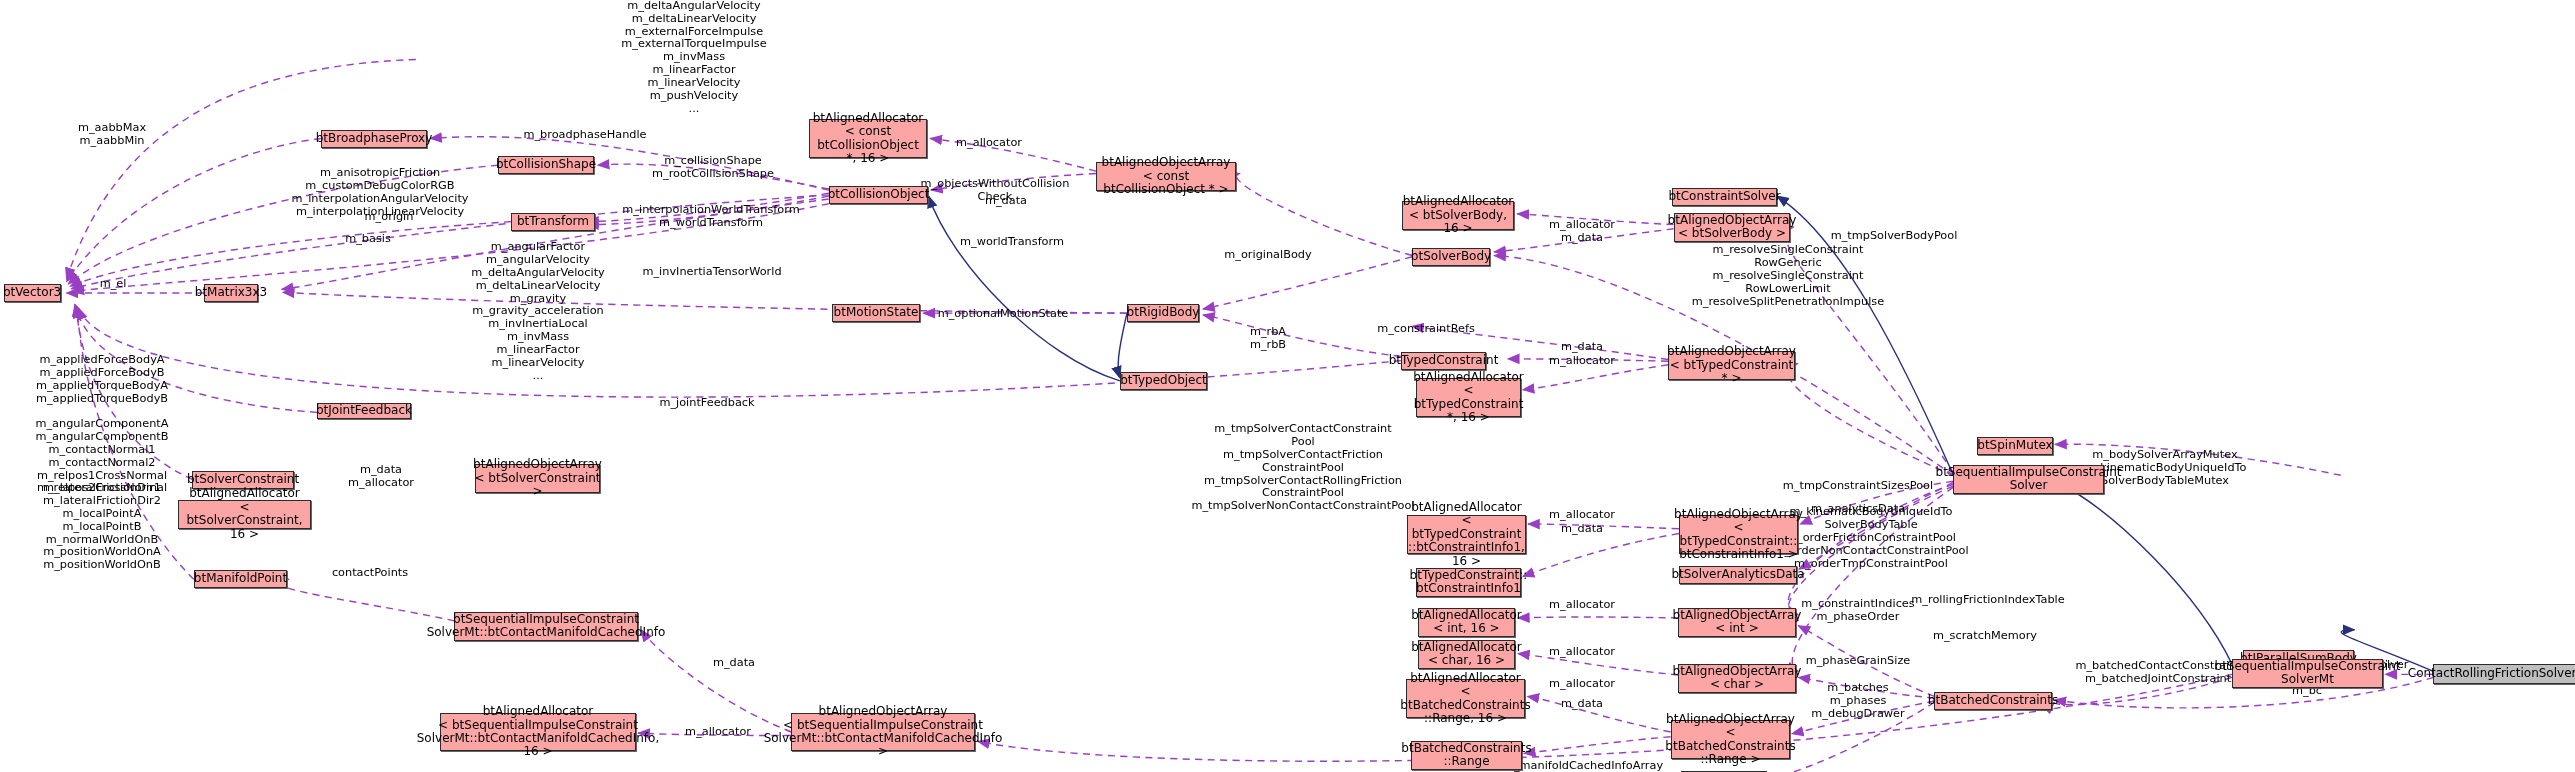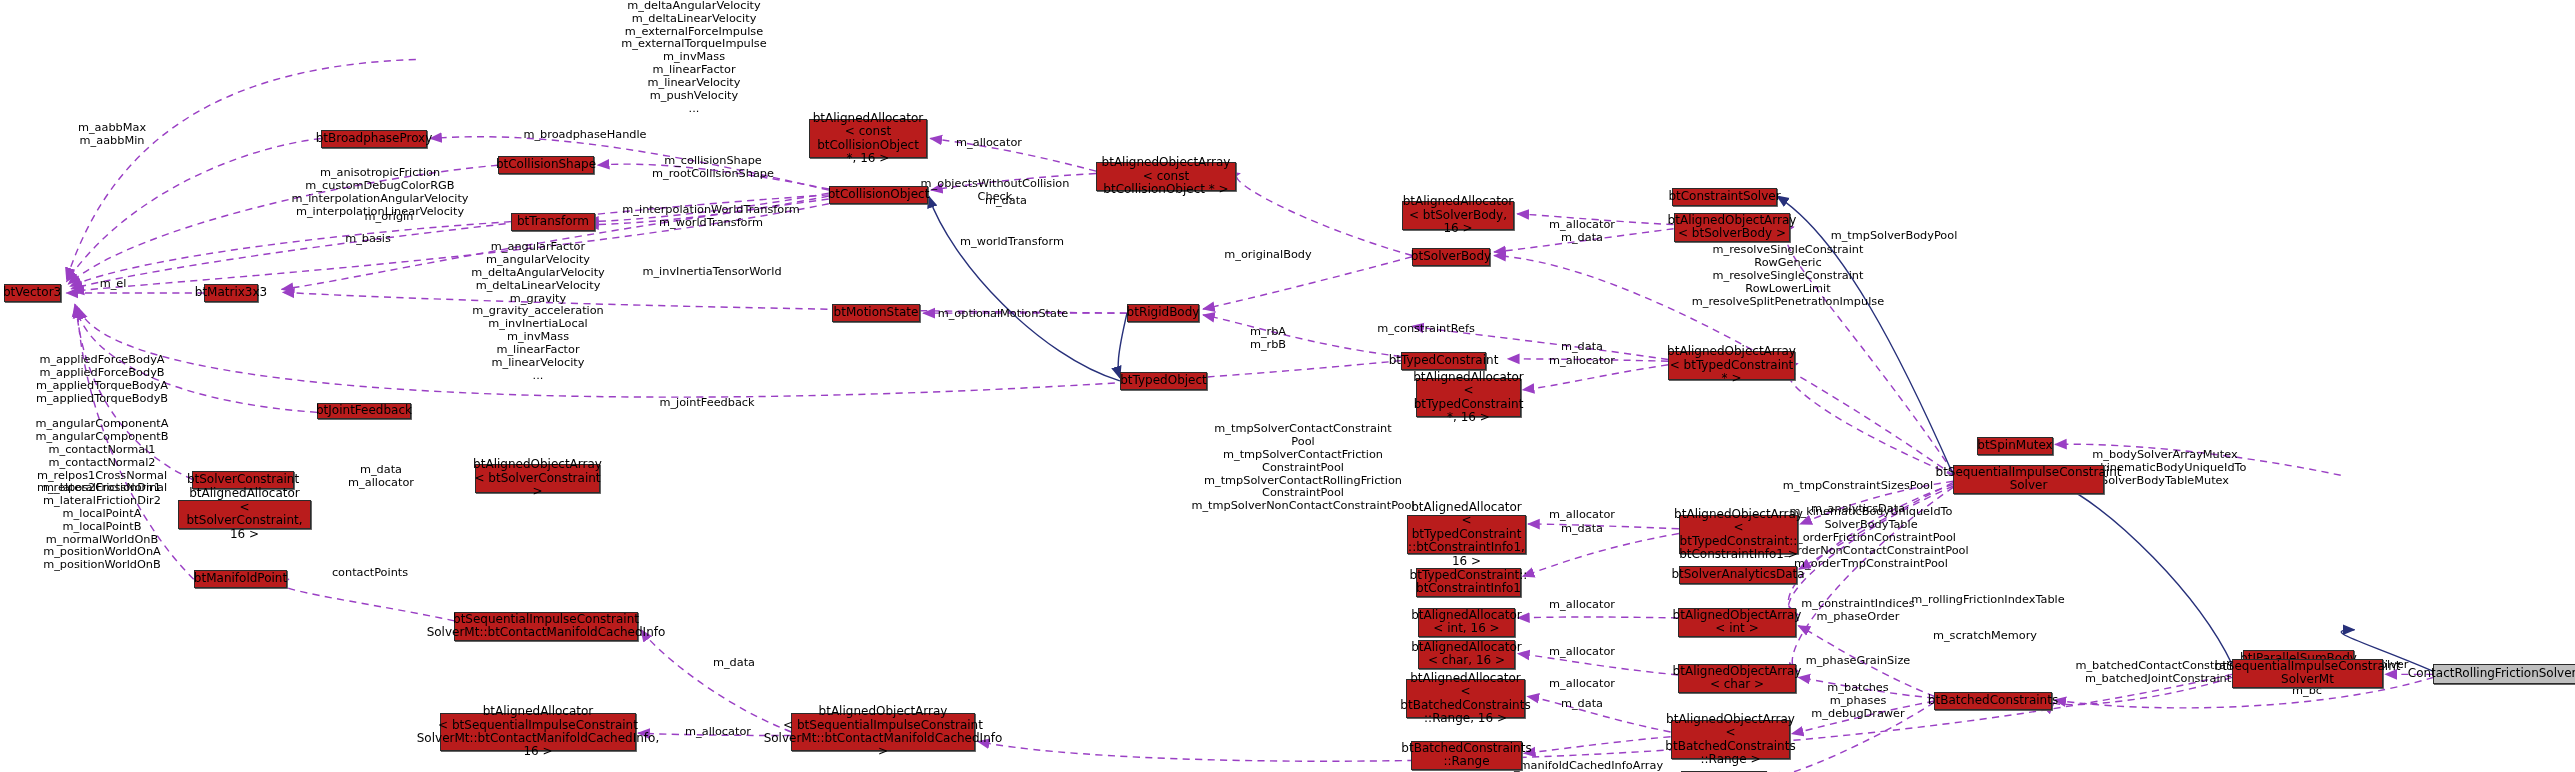--- a/index.html
+++ b/index.html
@@ -20,21 +20,21 @@
     position: absolute;
     left: 0; top: 0;
     width: 2576px;
     height: 773px;
     pointer-events: none;
   }
   .node {
     position: absolute;
     box-sizing: border-box;
     border: 0.8px solid #2b2b2b;
-    background: #b91c1c;
+    background: #fca5a5;
     color: #000000;
     font-size: 12px;
     line-height: 1.12;
     text-align: center;
     display: flex;
     align-items: center;
     justify-content: center;
     padding: 1.2px 3px;
     white-space: pre-line;
     box-shadow: 0.9px 0.9px 0 #555;

